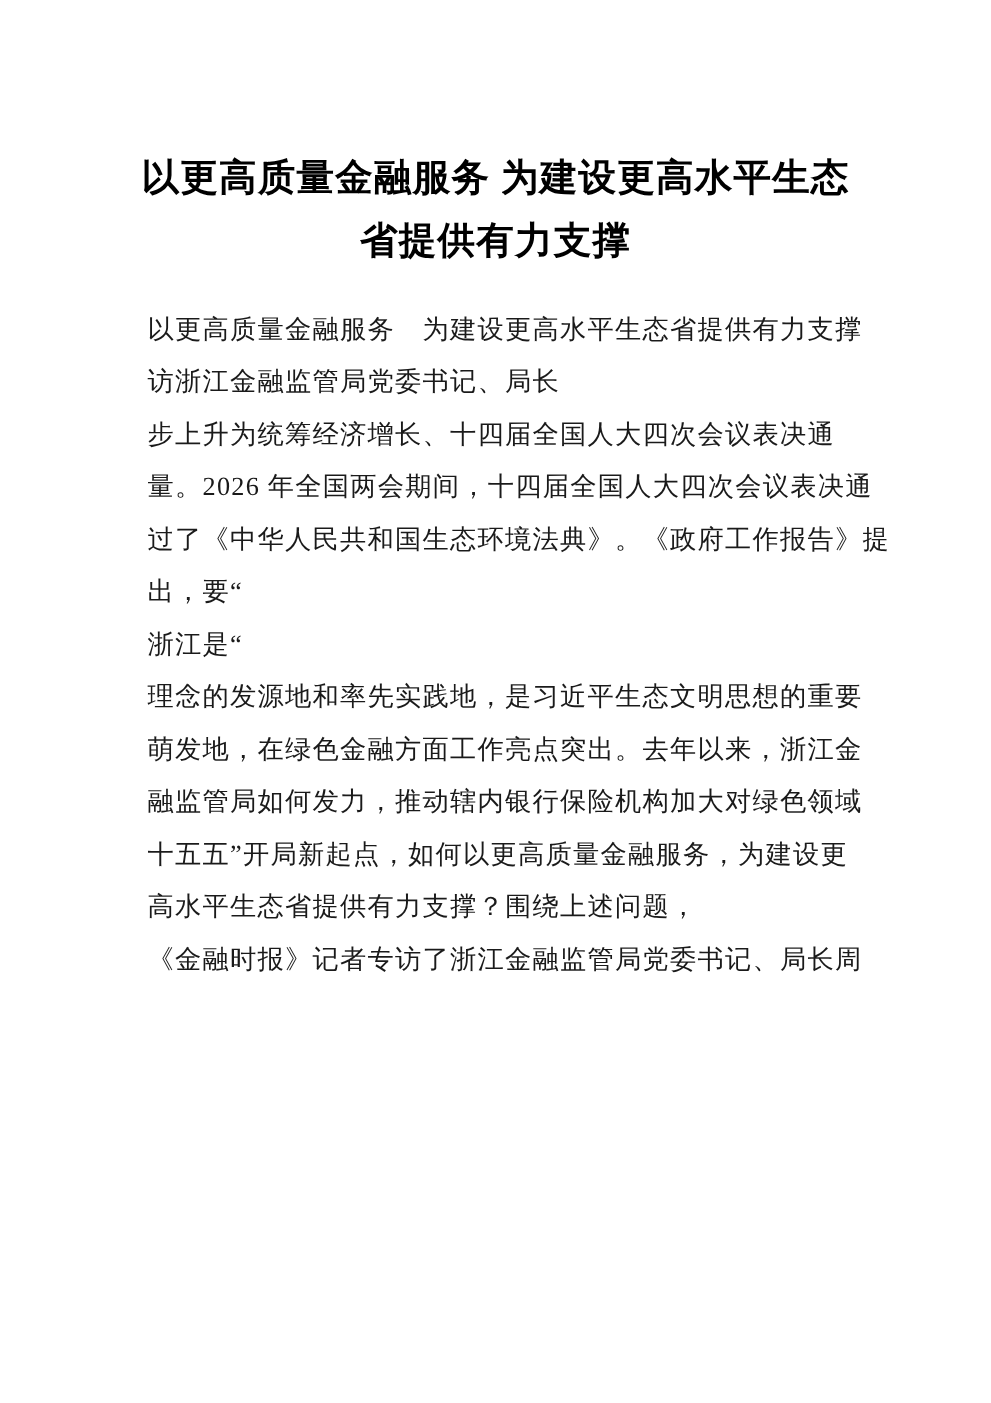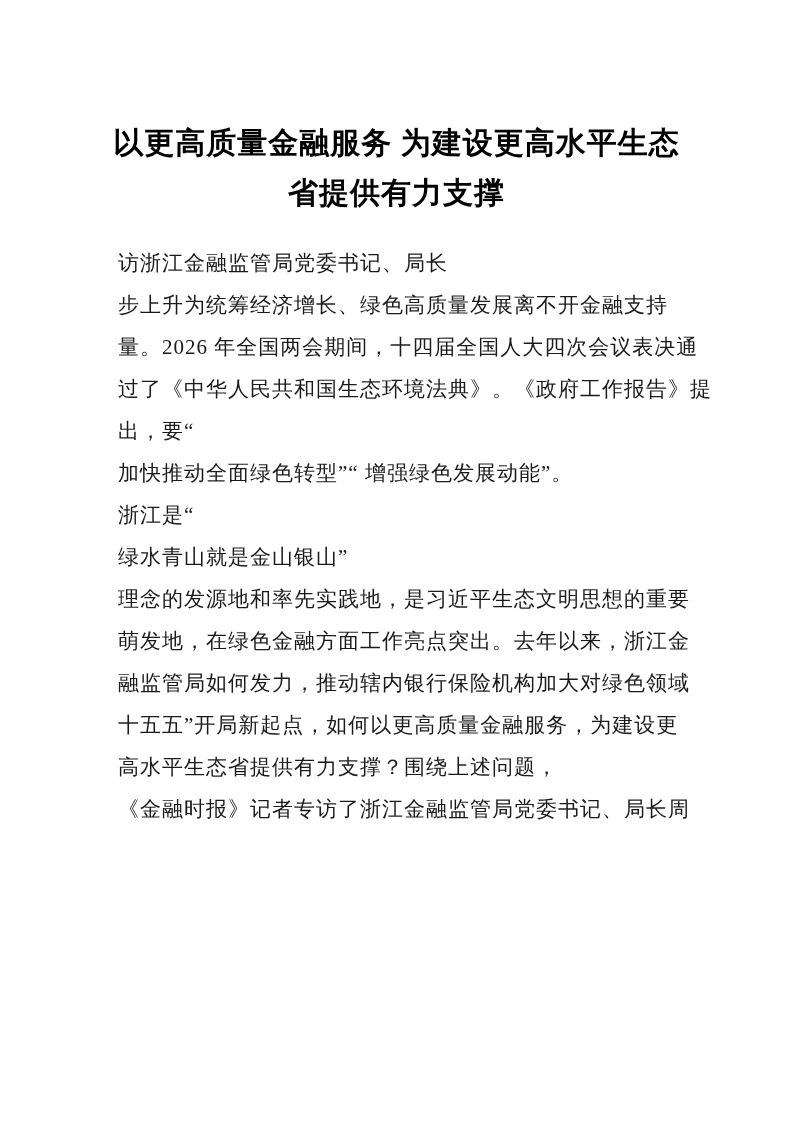--- a/index.html
+++ b/index.html
@@ -51,28 +51,27 @@
 </style>
 </head>
 <body>
 
 <div class="page">
   <h1 class="doc-title">
       <div class="title-line">以更高质量金融服务 为建设更高水平生态</div>
       <div class="title-line">省提供有力支撑</div>
     </h1>
   <div class="doc-body">
+      <div class="body-line">以更高质量金融服务　为建设更高水平生态省提供有力支撑</div>
       <div class="body-line">访浙江金融监管局党委书记、局长</div>
-      <div class="body-line">步上升为统筹经济增长、绿色高质量发展离不开金融支持</div>
+      <div class="body-line">步上升为统筹经济增长、十四届全国人大四次会议表决通</div>
       <div class="body-line">量。2026 年全国两会期间，十四届全国人大四次会议表决通</div>
       <div class="body-line">过了《中华人民共和国生态环境法典》。《政府工作报告》提</div>
       <div class="body-line">出，要“</div>
-      <div class="body-line">加快推动全面绿色转型”“ 增强绿色发展动能”。</div>
       <div class="body-line">浙江是“</div>
-      <div class="body-line">绿水青山就是金山银山”</div>
       <div class="body-line">理念的发源地和率先实践地，是习近平生态文明思想的重要</div>
       <div class="body-line">萌发地，在绿色金融方面工作亮点突出。去年以来，浙江金</div>
       <div class="body-line">融监管局如何发力，推动辖内银行保险机构加大对绿色领域</div>
       <div class="body-line">十五五”开局新起点，如何以更高质量金融服务，为建设更</div>
       <div class="body-line">高水平生态省提供有力支撑？围绕上述问题，</div>
       <div class="body-line">《金融时报》记者专访了浙江金融监管局党委书记、局长周</div>
     </div>
 </div>
 
 </body></html>

